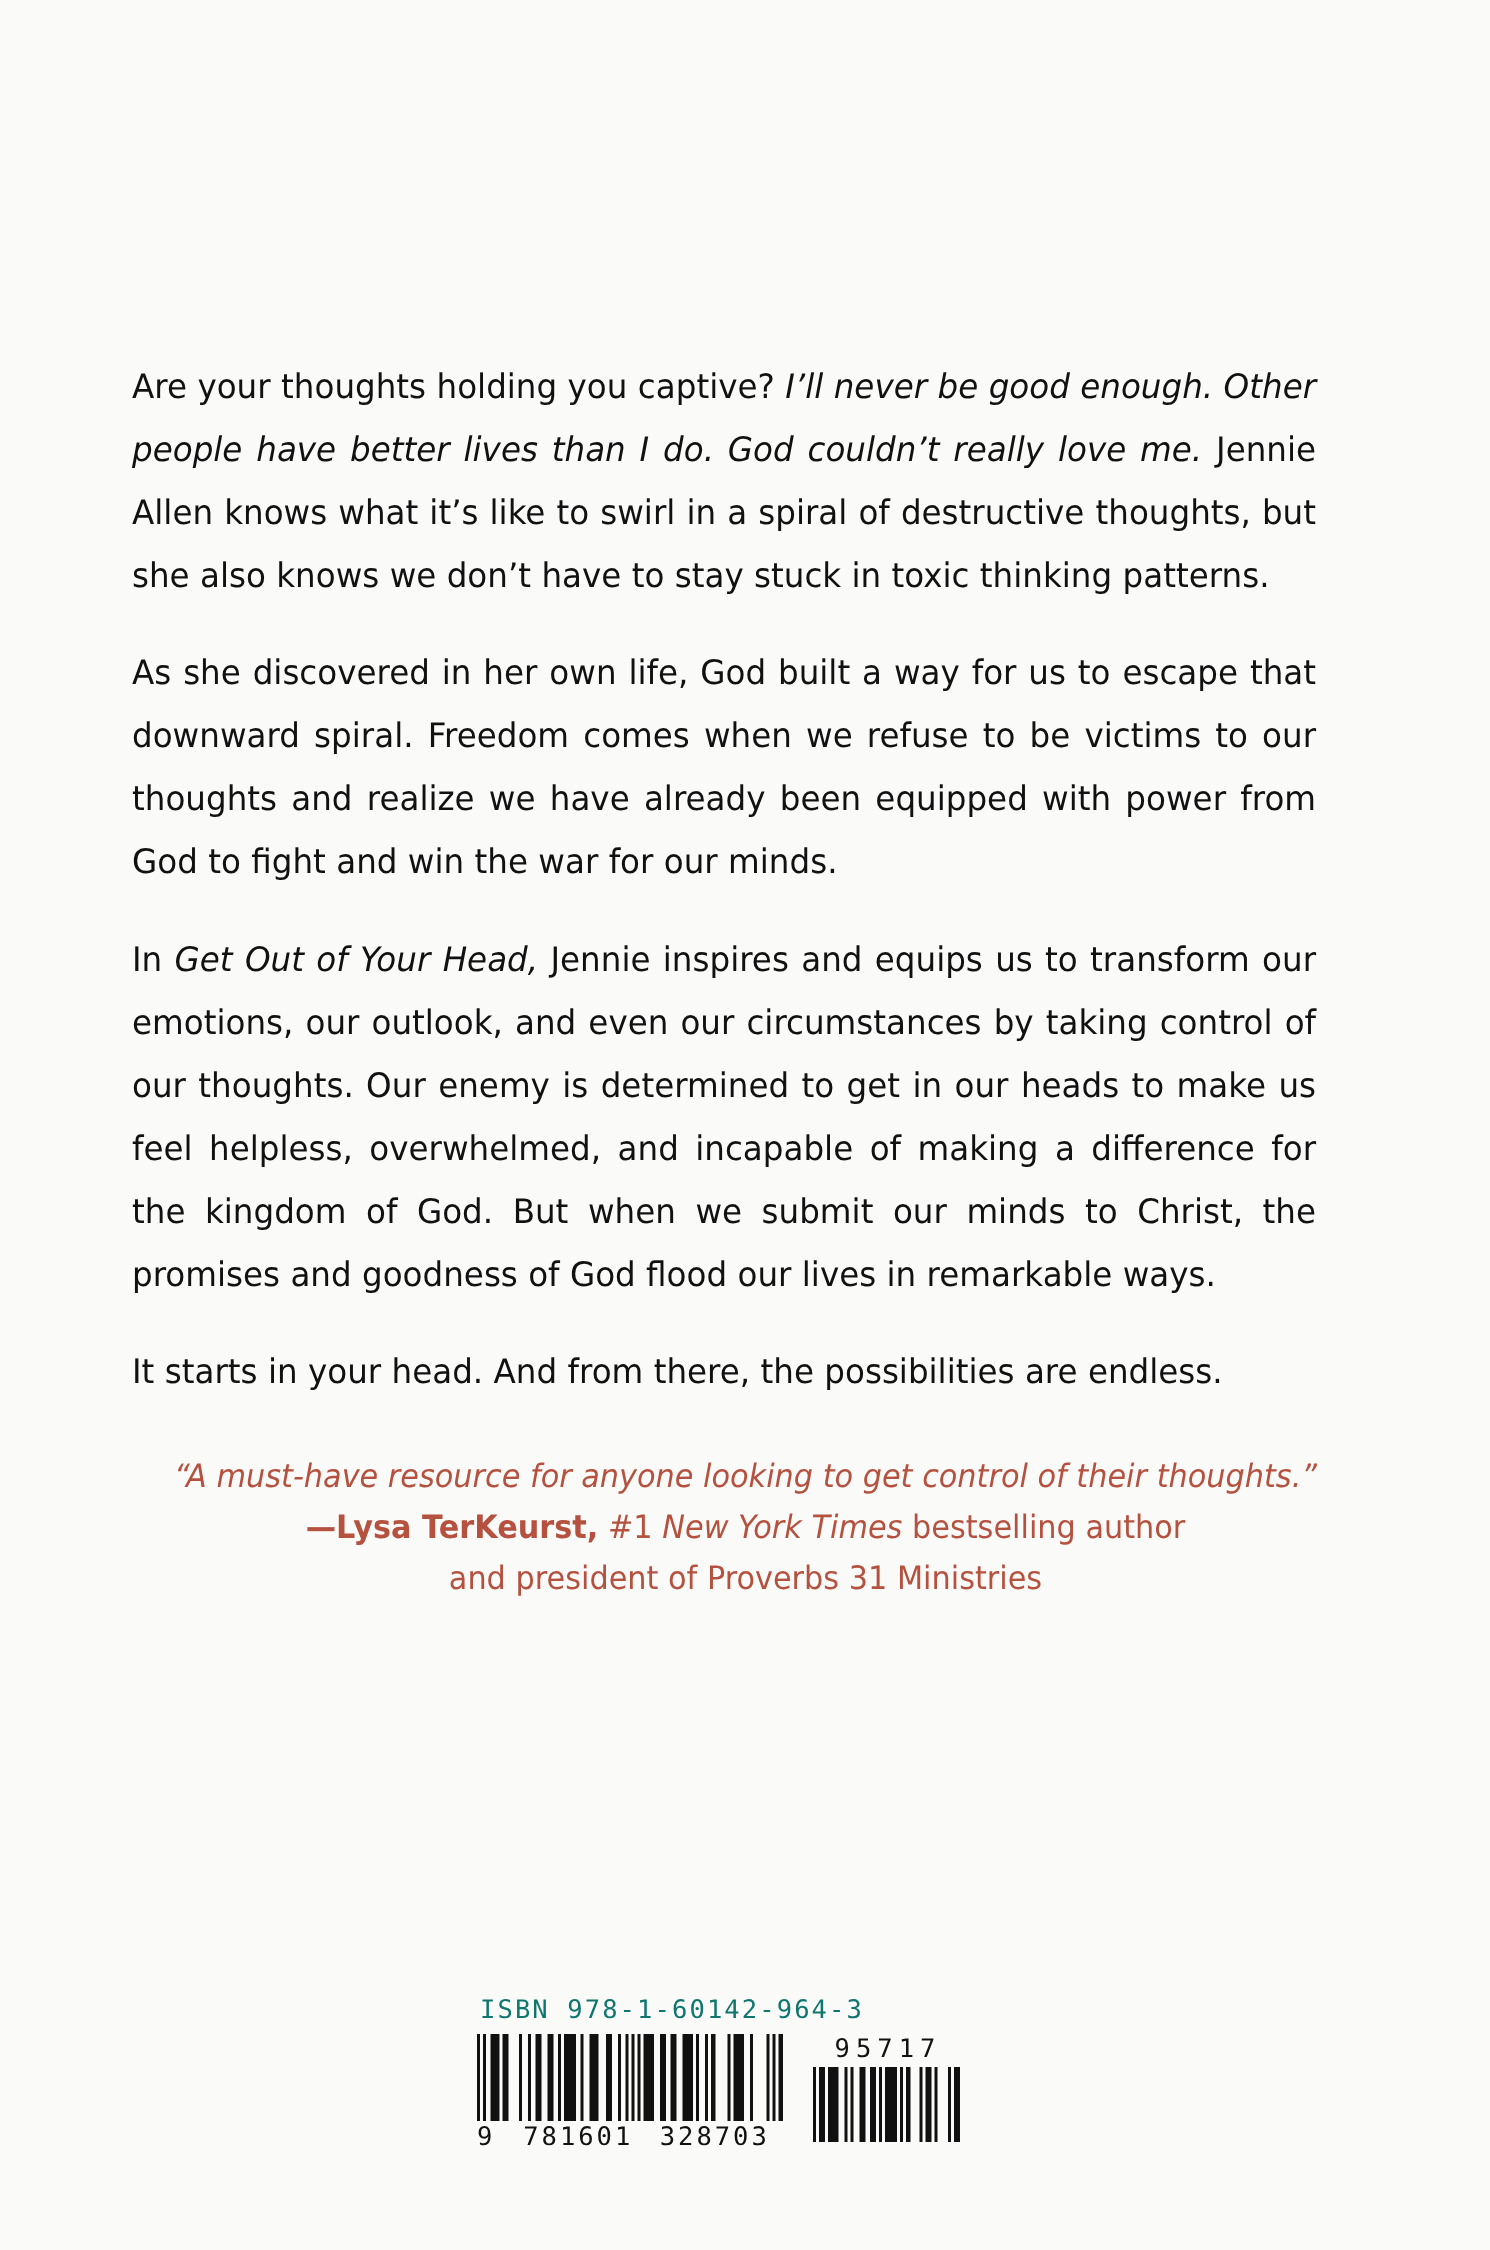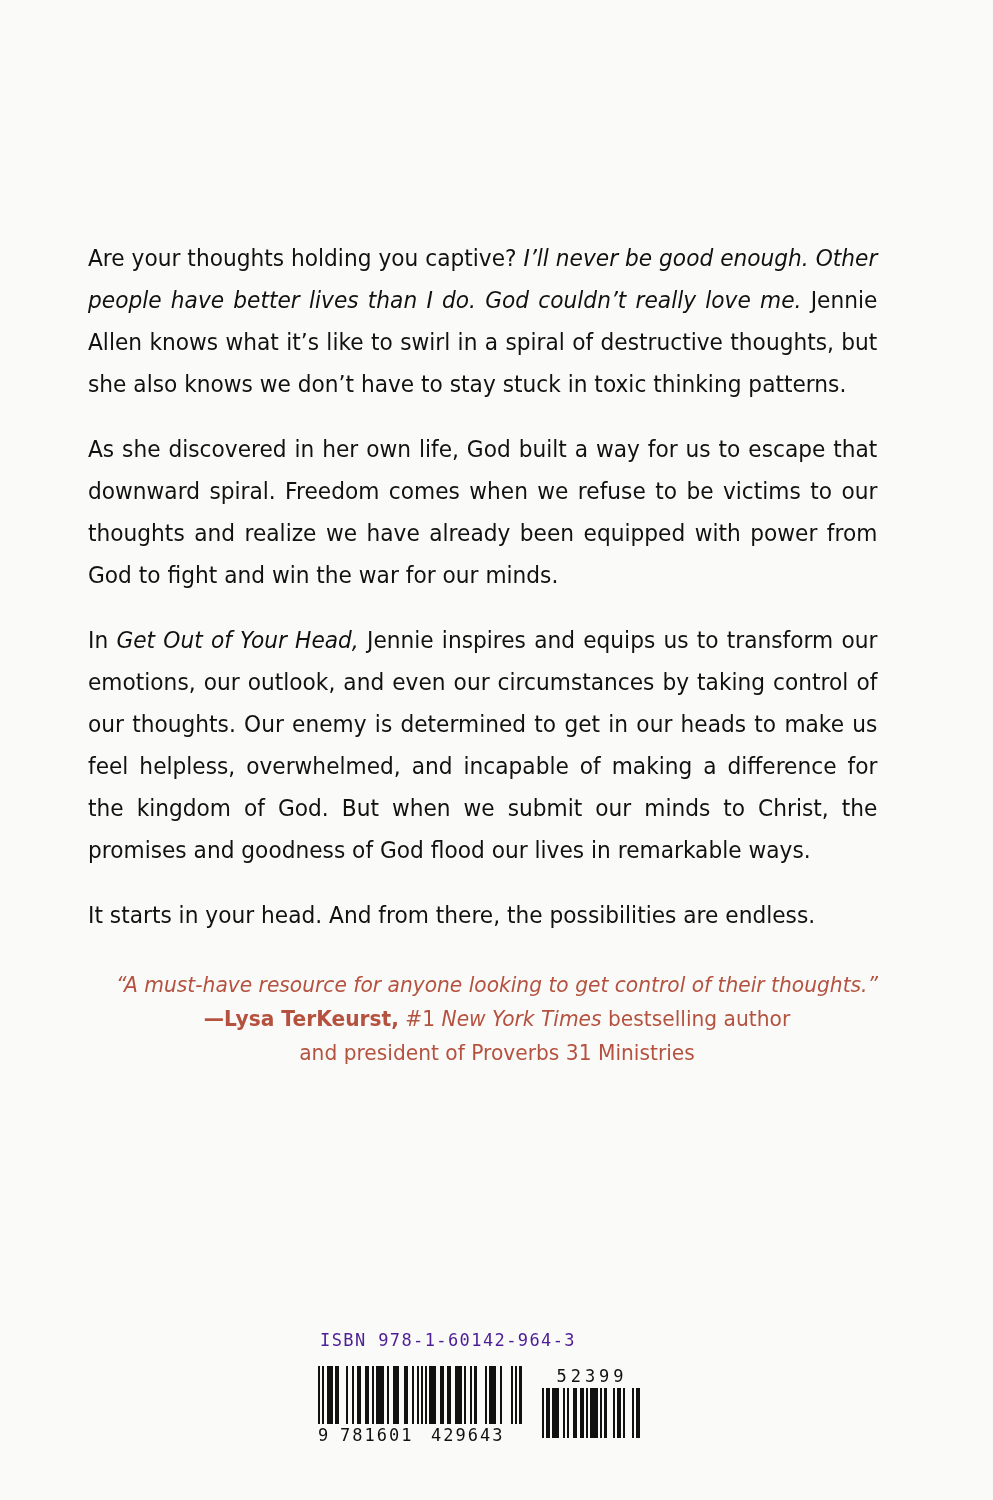--- a/index.html
+++ b/index.html
@@ -113,22 +113,22 @@
   .barcode-block {
     position: absolute;
     left: 318px;
     top: 1330px;
     width: 360px;
   }
   .isbn-line {
     font-family: "DejaVu Sans Mono", monospace;
     font-size: 17px;
     letter-spacing: 1.4px;
-    color: #4c1d95;
-    margin: 0 0 16px 2px;
+    color: #0f766e;
+    margin: 0 0 6px 2px;
     white-space: nowrap;
   }
   .barcodes-row {
     display: flex;
     align-items: flex-start;
     gap: 18px;
   }
 
   .ean-main {
     position: relative;
@@ -156,20 +156,21 @@
     letter-spacing: 2px;
     margin-top: 1px;
     padding-left: 0;
   }
   .ean-digits .lead {
     width: 22px;
     text-align: left;
   }
   .ean-digits .grp {
     flex: 1;
+    text-align: center;
   }
 
   .ean-addon {
     position: relative;
     width: 100px;
     padding-top: 0;
   }
   .addon-digits {
     font-family: "DejaVu Sans Mono", monospace;
     font-size: 17px;
@@ -279,26 +280,26 @@
             <div class="sp" style="width: 8.58947px;"></div>
             <div class="b" style="width: 2.14737px;"></div>
             <div class="sp" style="width: 2.14737px;"></div>
             <div class="b" style="width: 2.14737px;"></div>
             <div class="sp" style="width: 2.14737px;"></div>
             <div class="b" style="width: 2.14737px;"></div>
           </div>
         <div class="ean-digits">
           <span class="lead">9</span>
           <span class="grp">781601</span>
-          <span class="grp">429643</span>
+          <span class="grp">328703</span>
         </div>
       </div>
 
       <div class="ean-addon">
-        <div class="addon-digits">52399</div>
+        <div class="addon-digits">95717</div>
         <div class="addon-bars" id="addon-bars">
             <div class="sp" style="width: 2.08333px;"></div>
             <div class="b" style="width: 2.08333px;"></div>
             <div class="sp" style="width: 2.08333px;"></div>
             <div class="b" style="width: 4.16667px;"></div>
             <div class="sp" style="width: 2.08333px;"></div>
             <div class="b" style="width: 6.25px;"></div>
             <div class="sp" style="width: 4.16667px;"></div>
             <div class="b" style="width: 2.08333px;"></div>
             <div class="sp" style="width: 2.08333px;"></div>

